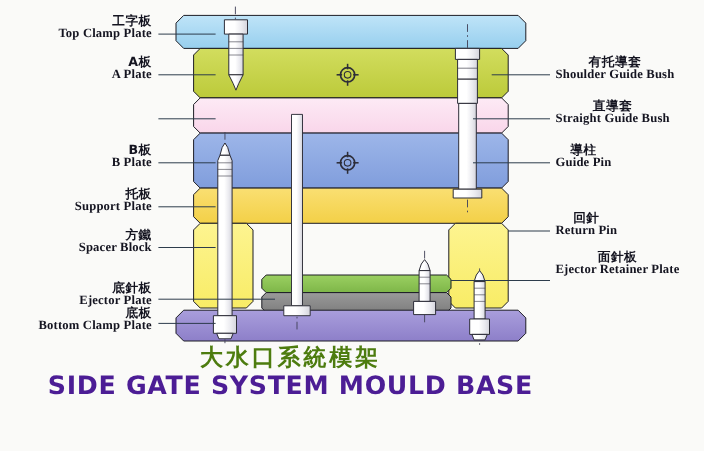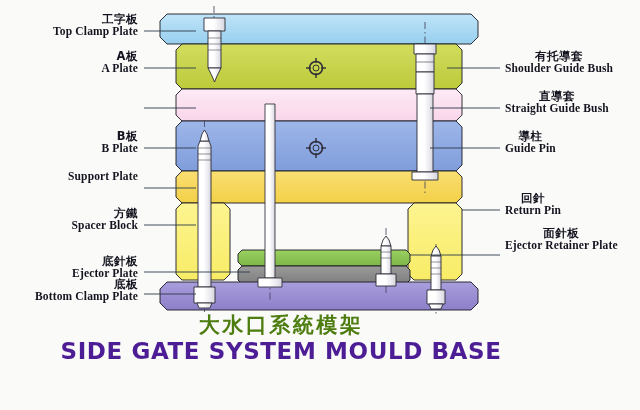--- a/index.html
+++ b/index.html
@@ -3,21 +3,21 @@
 <meta charset="utf-8">
 <style>
   html,body{margin:0;padding:0;}
   body{
     width:640px;height:410px;
     background:#fafaf8;
     font-family:"Liberation Serif", serif;
     overflow:hidden;
     position:relative;
   }
-  #root{position:absolute;left:0;top:0;width:528px;height:410px;padding-left:34px;}
+  #root{position:absolute;left:0;top:0;width:528px;height:410px;}
 
   .svg-layer{position:absolute;left:0;top:0;width:640px;height:410px;}
 
   
   .label{
     position:absolute;
     line-height:1.04;
     color:#141420;
     white-space:nowrap;
   }
@@ -259,20 +259,21 @@
     <span class="en">A Plate</span>
   </div>
 
 
   <div class="label left" style="left:0;width:138px;top:131px;">
     <span class="cn">B板</span>
     <span class="en">B Plate</span>
   </div>
 
   <div class="label left" style="left:0;width:138px;top:171px;">
+    <span class="cn">托板</span>
     <span class="en">Support Plate</span>
   </div>
 
   <div class="label left" style="left:0;width:138px;top:208px;">
     <span class="cn">方鐵</span>
     <span class="en">Spacer Block</span>
   </div>
 
   <div class="label left" style="left:0;width:138px;top:256px;">
     <span class="cn">底針板</span>

